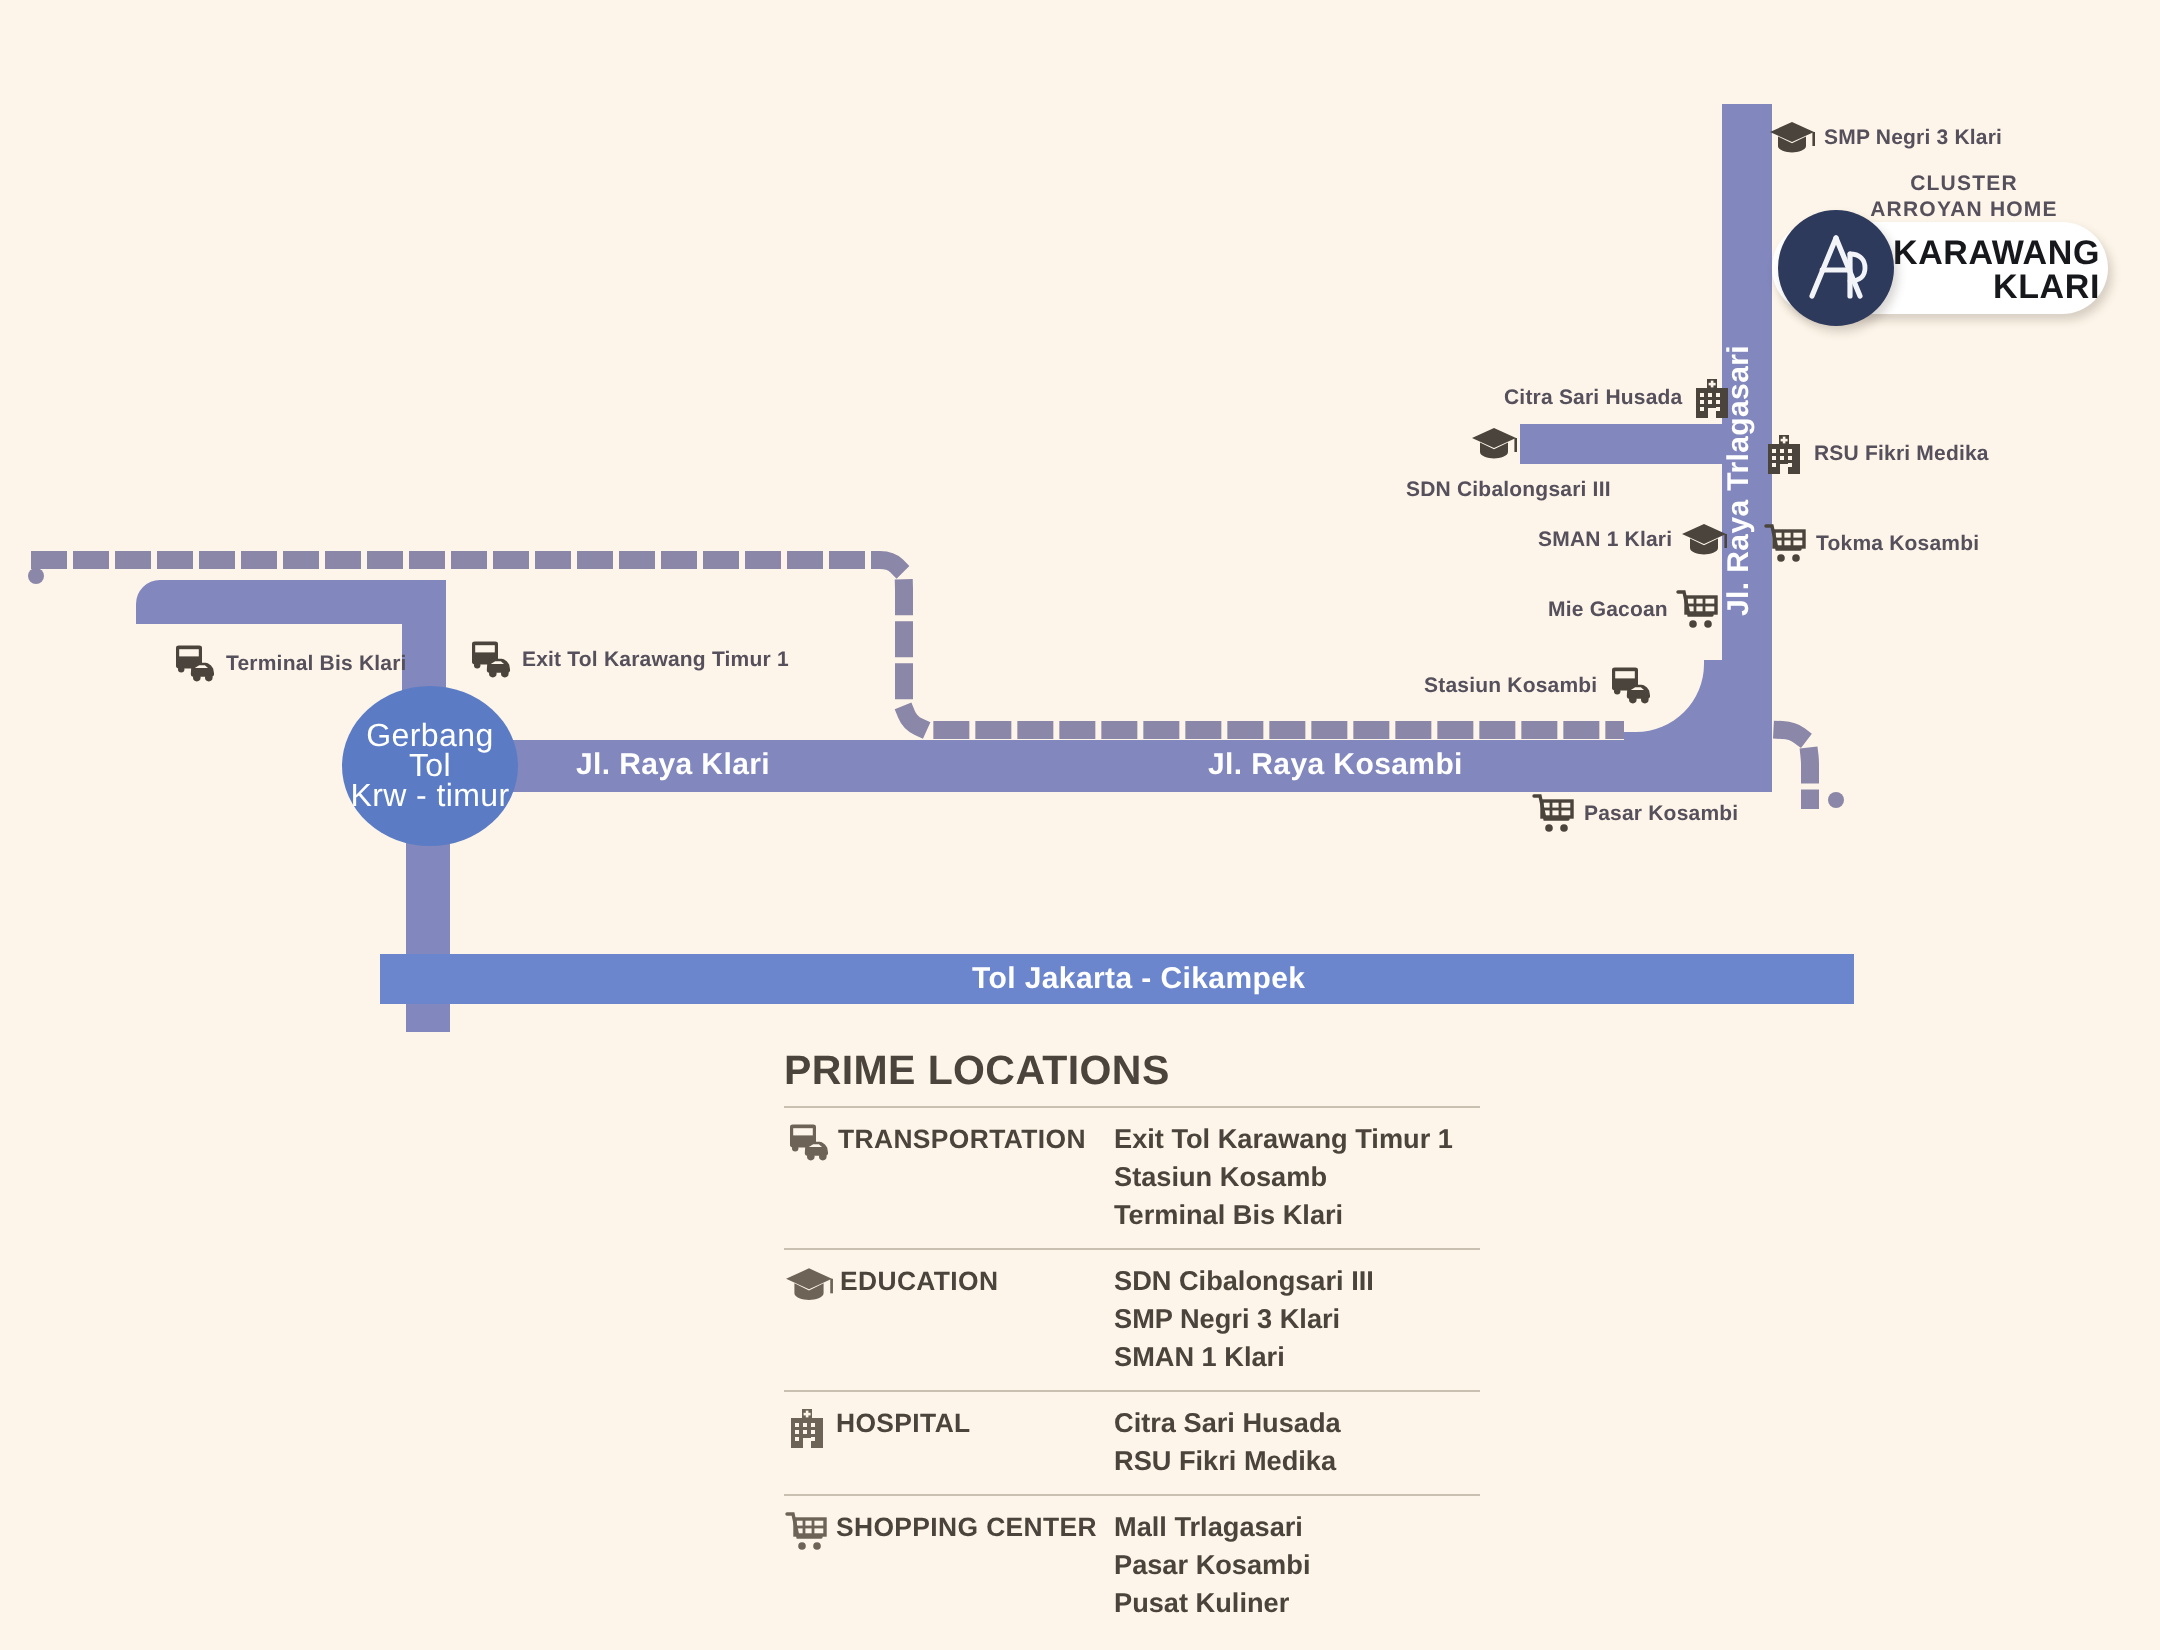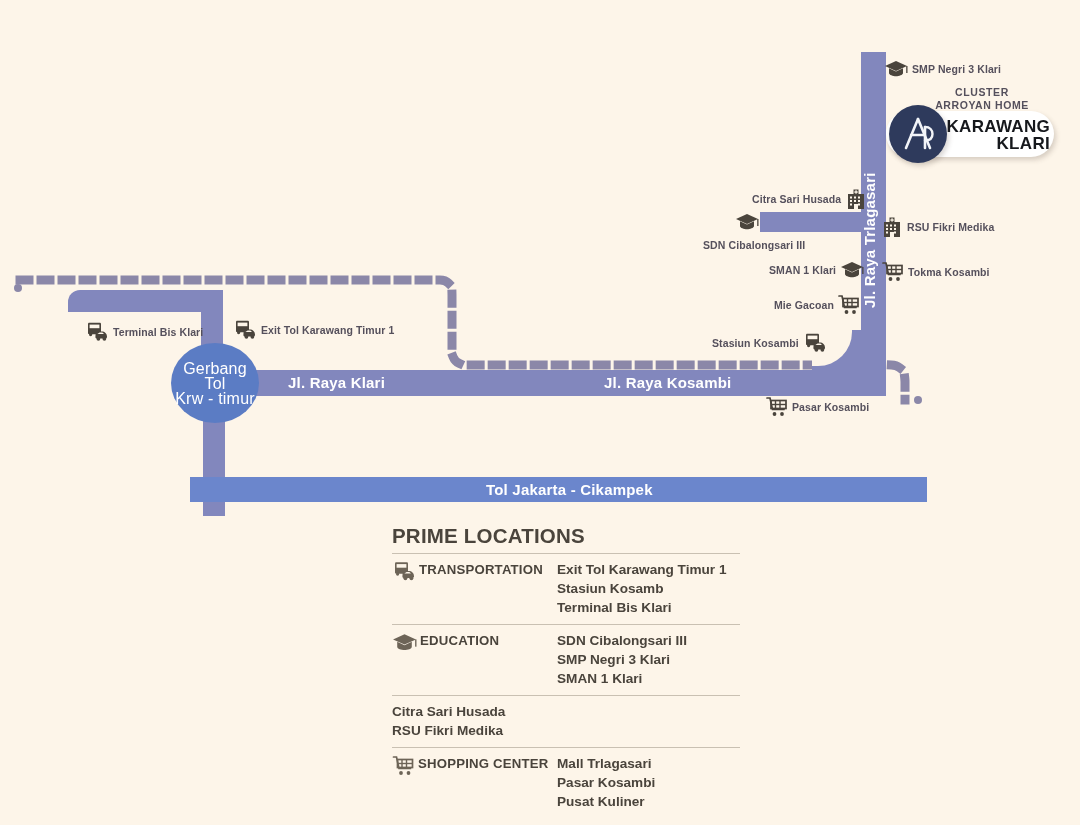--- a/index.html
+++ b/index.html
@@ -318,20 +318,38 @@
       <span class="legcat">EDUCATION</span>
     </div>
     <div class="legitems">
       <div class="legitem">SDN Cibalongsari III</div>
       <div class="legitem">SMP Negri 3 Klari</div>
       <div class="legitem">SMAN 1 Klari</div>
     </div>
   </div>
 
   <div class="legrow">
+    <div class="legleft">
+      <svg class="ic" width="23" height="22" viewBox="0 0 22 22">
+        <rect x="3" y="6" width="16" height="15" fill="#6d6457"></rect>
+        <rect x="8.5" y="1.5" width="5" height="5" fill="#6d6457"></rect>
+        <rect x="10.4" y="2.3" width="1.3" height="3.4" fill="#fdf5e9"></rect>
+        <rect x="9.3" y="3.4" width="3.5" height="1.3" fill="#fdf5e9"></rect>
+        <rect x="5" y="8.5" width="2" height="2" fill="#fdf5e9"></rect>
+        <rect x="9" y="8.5" width="2" height="2" fill="#fdf5e9"></rect>
+        <rect x="13" y="8.5" width="2" height="2" fill="#fdf5e9"></rect>
+        <rect x="5" y="12" width="2" height="2" fill="#fdf5e9"></rect>
+        <rect x="9" y="12" width="2" height="2" fill="#fdf5e9"></rect>
+        <rect x="13" y="12" width="2" height="2" fill="#fdf5e9"></rect>
+        <rect x="5" y="15.5" width="2" height="2" fill="#fdf5e9"></rect>
+        <rect x="13" y="15.5" width="2" height="2" fill="#fdf5e9"></rect>
+        <rect x="9" y="16" width="4" height="5" fill="#fdf5e9"></rect>
+      </svg>
+      <span class="legcat">HOSPITAL</span>
+    </div>
     <div class="legitems">
       <div class="legitem">Citra Sari Husada</div>
       <div class="legitem">RSU Fikri Medika</div>
     </div>
   </div>
 
   <div class="legrow">
     <div class="legleft">
       <svg class="ic" width="23" height="22" viewBox="0 0 22 22">
         <path d="M1 2 L4 2 L6.5 13.5 L18 13.5" fill="none" stroke="#6d6457" stroke-width="1.7" stroke-linecap="round"></path>

